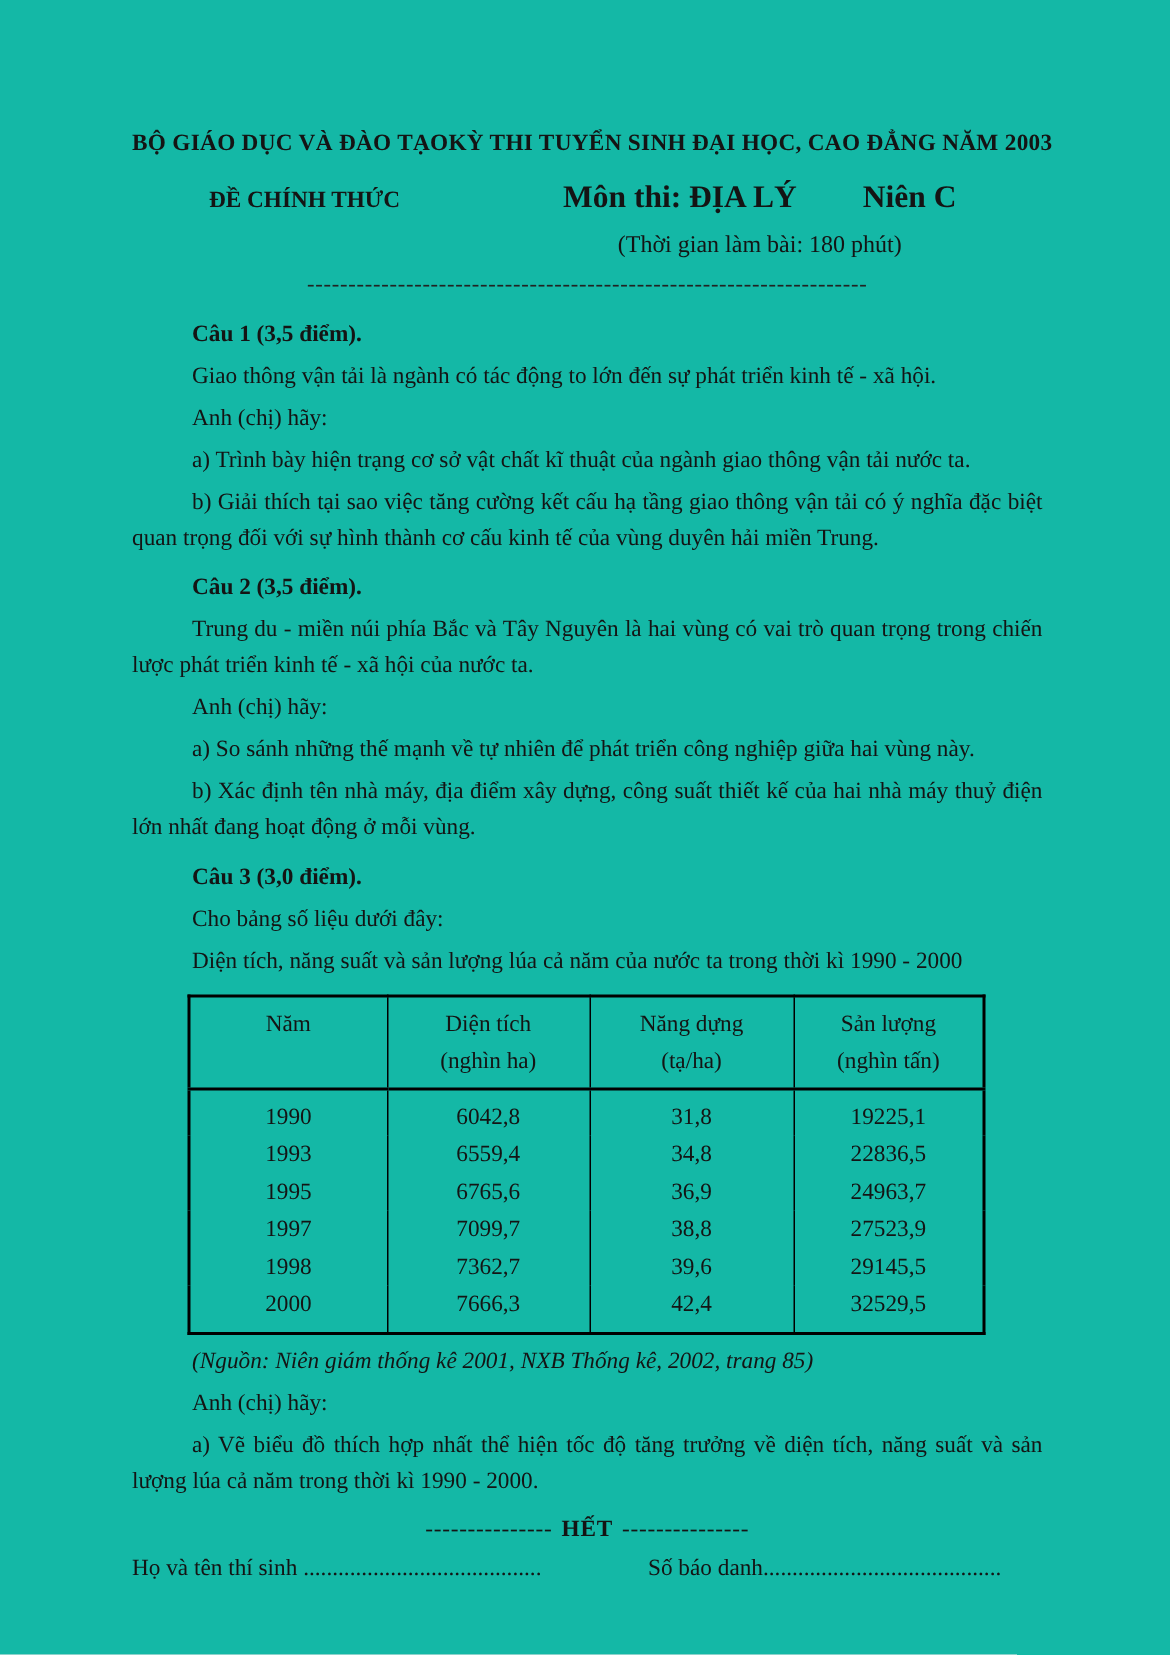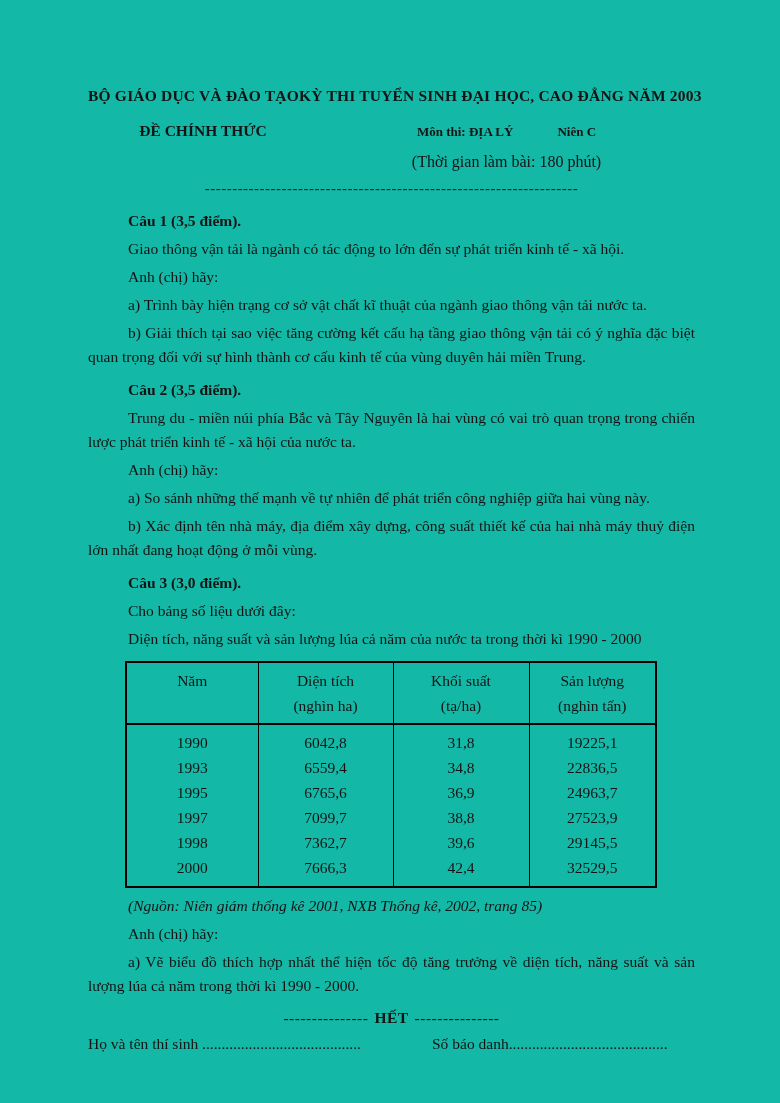--- a/index.html
+++ b/index.html
@@ -50,21 +50,21 @@
     width: 230px;
     text-align: center;
     flex: 0 0 auto;
   }
   .hdr-subject-wrap {
     flex: 1 1 auto;
     display: flex;
     justify-content: center;
     gap: 44px;
     font-weight: bold;
-    font-size: 13px;
+    font-size: 21px;
   }
   .hdr-duration {
     margin-top: 6px;
     text-align: center;
     font-size: 16px;
     
     padding-left: 230px;
   }
   .hdr-sep {
     margin-top: 2px;
@@ -199,21 +199,21 @@
       <thead>
         <tr>
           <th>
             <span class="th-line">Năm</span>
           </th>
           <th>
             <span class="th-line">Diện tích</span>
             <span class="th-line">(nghìn ha)</span>
           </th>
           <th>
-            <span class="th-line">Khối suất</span>
+            <span class="th-line">Năng dựng</span>
             <span class="th-line">(tạ/ha)</span>
           </th>
           <th>
             <span class="th-line">Sản lượng</span>
             <span class="th-line">(nghìn tấn)</span>
           </th>
         </tr>
       </thead>
       <tbody>
         <tr>

